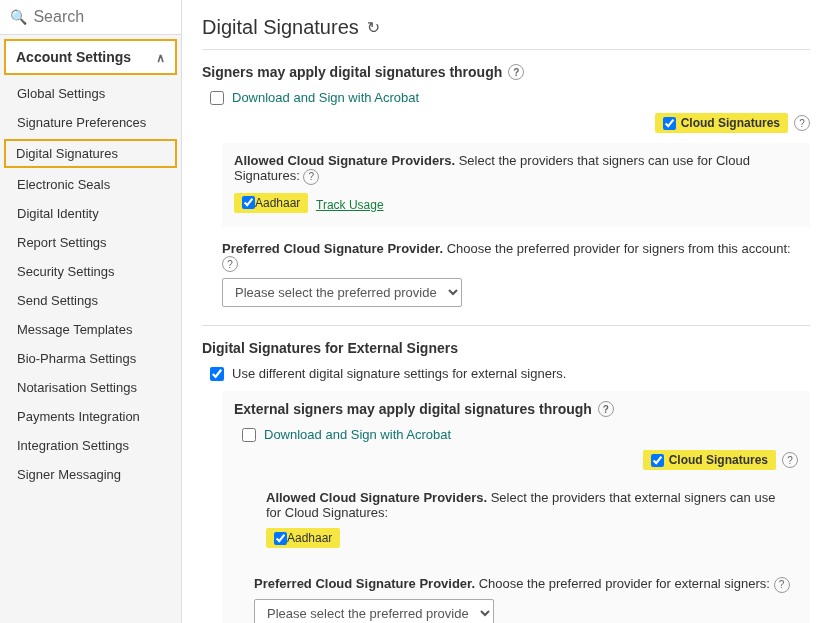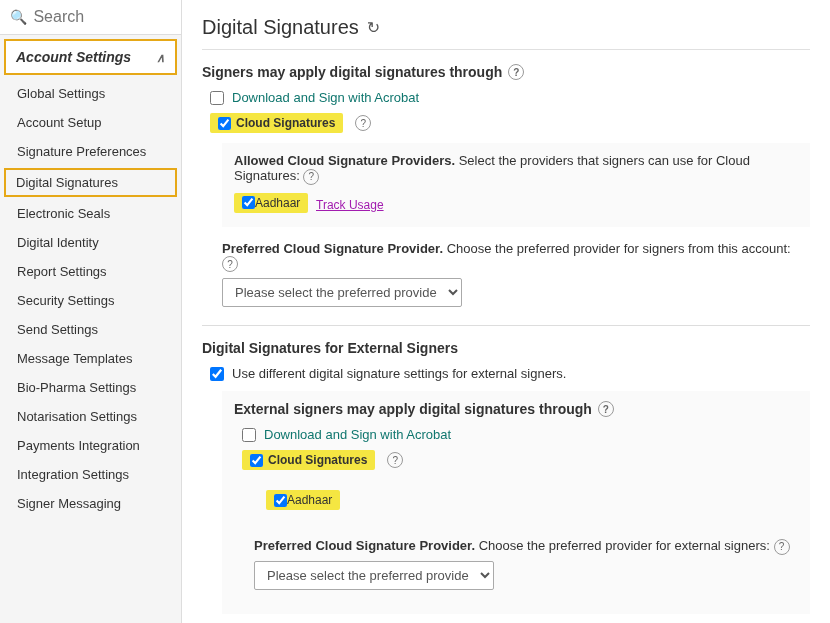--- a/index.html
+++ b/index.html
@@ -43,21 +43,20 @@
       align-items: flex-end;
       justify-content: space-between;
       padding: 8px 10px;
       font-size: 14px;
       font-weight: bold;
       color: #333;
       border: 2px solid #e6a817;
       margin: 4px;
       background: #fff;
       cursor: pointer;
-      font-style: italic;
     }
     .account-settings-header .chevron {
       font-size: 12px;
       color: #666;
     }
 
     .nav-item {
       padding: 7px 14px;
       cursor: pointer;
       font-size: 13px;
@@ -130,23 +129,24 @@
     .option-row input[type="checkbox"] {
       width: 14px;
       height: 14px;
       cursor: pointer;
     }
     .option-label { font-size: 13px; color: #0f766e; }
 
     .cloud-sig-row {
       display: flex;
       align-items: center;
-      gap: 12px;
+      gap: 6px;
       margin-bottom: 10px;
       padding-left: 8px;
+      justify-content: flex-end;
     }
     .cloud-sig-badge {
       display: inline-flex;
       align-items: center;
       gap: 5px;
       background: #f5e642;
       padding: 3px 8px;
       border-radius: 2px;
       font-size: 12px;
       font-weight: bold;
@@ -177,21 +177,21 @@
       border-radius: 2px;
       font-size: 12px;
       margin-bottom: 4px;
     }
     .provider-badge input[type="checkbox"] {
       width: 13px;
       height: 13px;
     }
     .track-usage {
       font-size: 12px;
-      color: #a21caf;
+      color: #15803d;
       cursor: pointer;
       text-decoration: underline;
       margin-left: 4px;
     }
 
     .preferred-section {
       margin-left: 20px;
       margin-bottom: 14px;
     }
     .preferred-label {
@@ -243,23 +243,20 @@
   <div class="account-settings-header">
     <span>Account Settings</span>
     <span class="chevron">∧</span>
   </div>
 
   <div>
     <div class="nav-item">
       <span>Global Settings</span>
     </div>
     <div class="nav-item">
-      <span>Account Setup</span>
-    </div>
-    <div class="nav-item">
       <span>Signature Preferences</span>
     </div>
     <div class="nav-item active-box">
       <span>Digital Signatures</span>
     </div>
     <div class="nav-item">
       <span>Electronic Seals</span>
     </div>
     <div class="nav-item">
       <span>Digital Identity</span>
@@ -370,20 +367,24 @@
 
       <div class="cloud-sig-row">
         <span class="cloud-sig-badge">
           <input type="checkbox" checked="" style="">
           <span>Cloud Signatures</span>
         </span>
         <span class="help-icon">?</span>
       </div>
 
       <div class="sub-section">
+        <div class="sub-section-title">
+          <strong>Allowed Cloud Signature Providers.</strong>
+          <span> Select the providers that external signers can use for Cloud Signatures:</span>
+        </div>
         <div>
           <span class="provider-badge">
             <input type="checkbox" checked="" style="">
             <span>Aadhaar</span>
           </span>
         </div>
       </div>
 
       <div class="preferred-section">
         <div class="preferred-label">

